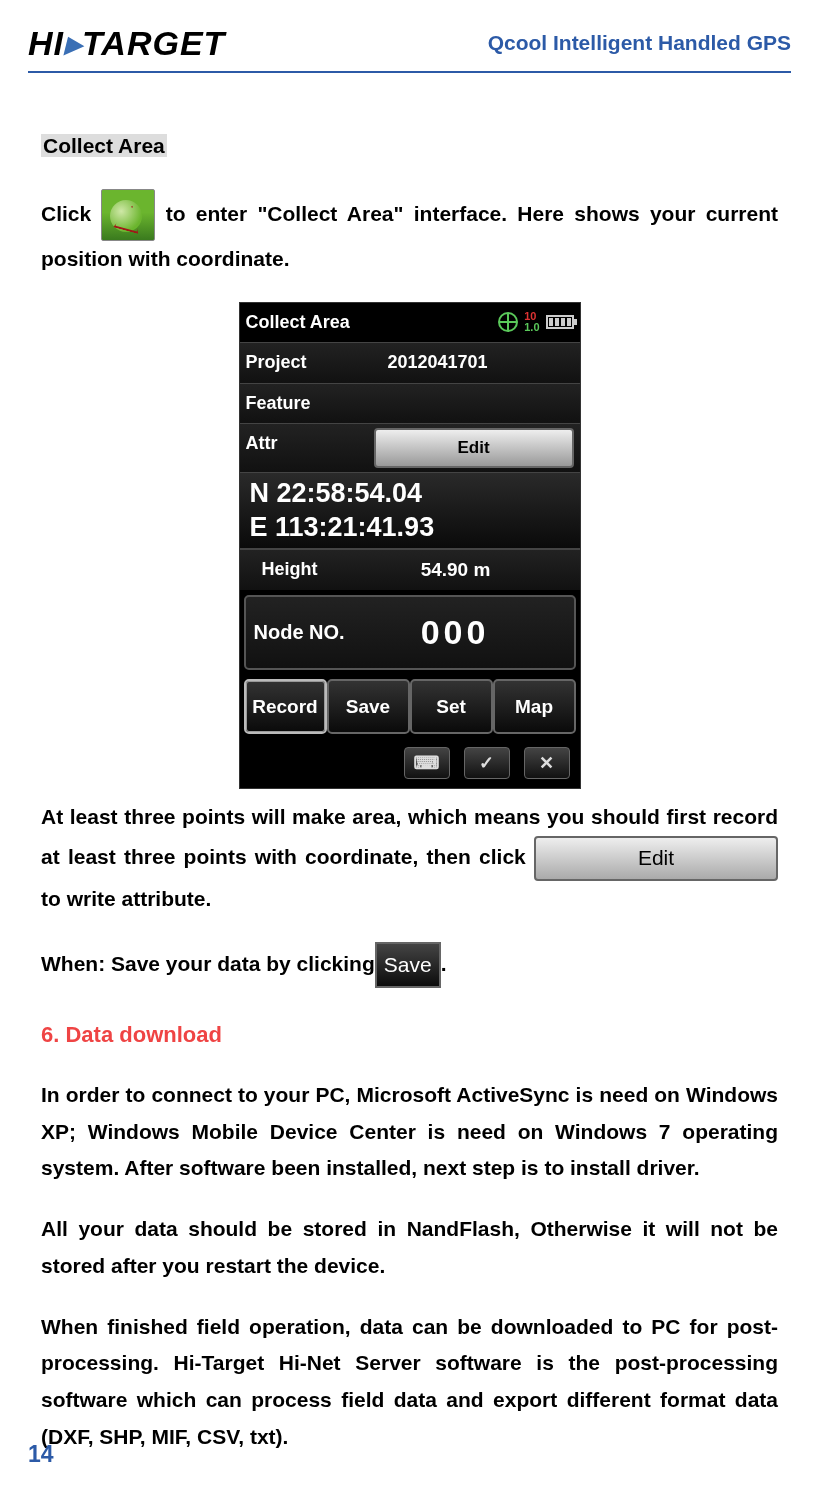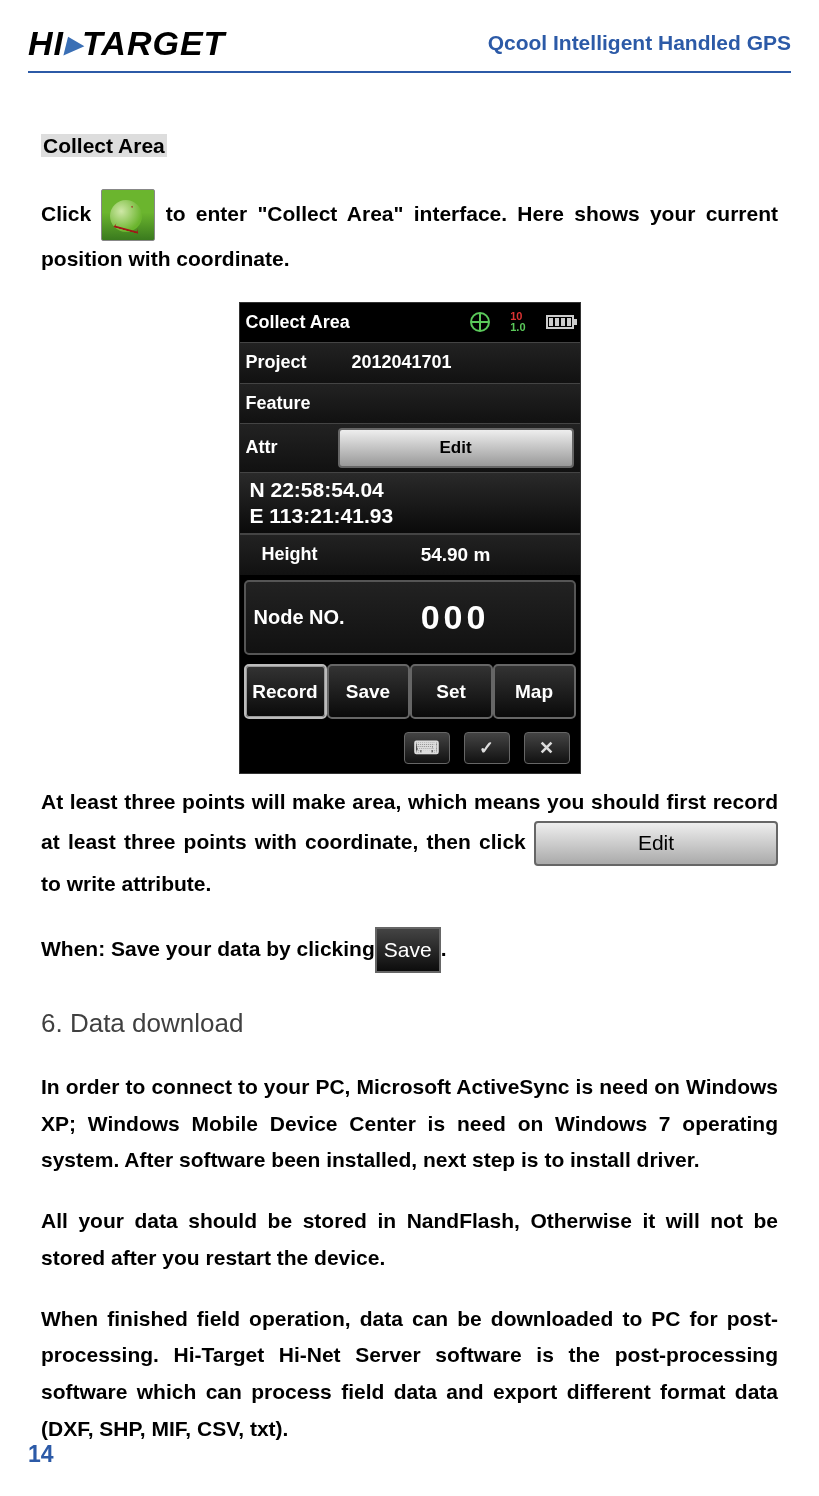--- a/index.html
+++ b/index.html
@@ -61,45 +61,45 @@
       width: 342px;
       background: #000;
       border: 1px solid #333;
     }
     .dev-title {
       display: flex; align-items: center; justify-content: space-between;
       background: #000; color: #fff;
       font-size: 18px; font-weight: bold;
       padding: 4px 6px;
     }
-    .dev-title-right { display: flex; align-items: center; gap: 20px; }
+    .dev-title-right { display: flex; align-items: center; gap: 6px; }
     .gps-icon {
       width: 20px; height: 20px; border-radius: 50%;
       border: 2px solid #5ac85a; position: relative;
     }
     .gps-icon::before, .gps-icon::after {
       content: ""; position: absolute; background: #5ac85a;
       left: 50%; top: 50%; transform: translate(-50%,-50%);
     }
     .gps-icon::before { width: 2px; height: 18px; }
     .gps-icon::after { width: 18px; height: 2px; }
     .gps-nums { font-size: 11px; color: #d33; line-height: 1; }
     .gps-nums .green { color: #5ac85a; }
     .batt {
       width: 28px; height: 14px; border: 2px solid #ccc; position: relative;
     }
     .batt::after { content: ""; position: absolute; right: -5px; top: 2px; width: 3px; height: 6px; background: #ccc; }
     .batt .cells { display: flex; gap: 2px; padding: 1px; height: 100%; }
     .batt .cells span { flex: 1; background: #ccc; }
     .dev-row {
-      display: flex; align-items: center;
+      display: flex; 
       background: linear-gradient(#222,#111);
       border-top: 1px solid #444;
       padding: 4px 6px;
-      color: #fff; font-size: 18px;
+      color: #fff; font-size: 18px; gap: 36px;
     }
     .dev-row .lbl { width: 92px; }
     .dev-row .val { flex: 1; text-align: left; padding-left: 14px; }
     .dev-field {
       flex: 1;
       background: linear-gradient(#eee,#aaa);
       border: 2px solid #666; border-radius: 4px;
       color: #000; font-size: 17px; padding: 3px 6px;
       display: flex; justify-content: space-between; align-items: center;
     }
@@ -111,21 +111,21 @@
     .dev-field .dd::after { content: ""; border: 7px solid transparent; border-top-color: #000; margin-top: 6px; }
     .edit-btn-full {
       flex: 1;
       background: linear-gradient(#eee,#999);
       border: 2px solid #666; border-radius: 4px;
       text-align: center; color: #000; font-size: 17px; padding: 3px 0;
     }
     .coord-block {
       background: linear-gradient(#2a2a2a,#0a0a0a);
       border-top: 1px solid #444; border-bottom: 1px solid #444;
-      color: #fff; font-size: 21px; padding: 4px 10px; line-height: 1.25;
+      color: #fff; font-size: 27px; padding: 4px 10px; line-height: 1.25;
     }
     .height-row {
       display: flex; align-items: center;
       background: linear-gradient(#222,#111);
       border-top: 1px solid #444;
       padding: 3px 22px; color: #fff; font-size: 18px;
     }
     .height-row .lbl { width: 92px; }
     .height-row .val { flex: 1; font-size: 19px; text-align: center; }
     .node-row {
@@ -168,21 +168,21 @@
     .save-chip {
       display: inline-block;
       width: 66px;
       background: linear-gradient(#444,#0c0c0c);
       border: 2px solid #666;
       color: #fff; text-align: center;
       padding: 3px 0;
       vertical-align: middle; font-weight: normal;
     }
     .sec-heading {
-      color: #404040; font-weight: normal; font-size: 26px;
+      color: #ef4444; font-weight: bold; font-size: 22px;
       margin: 28px 0 22px 0;
     }
     .para { margin-bottom: 24px; }
     .page-num {
       position: absolute; bottom: 28px; left: 28px;
       color: #2c5aa7; font-weight: bold; font-size: 23px;
     }
   </style>
 </head>
 <body>

